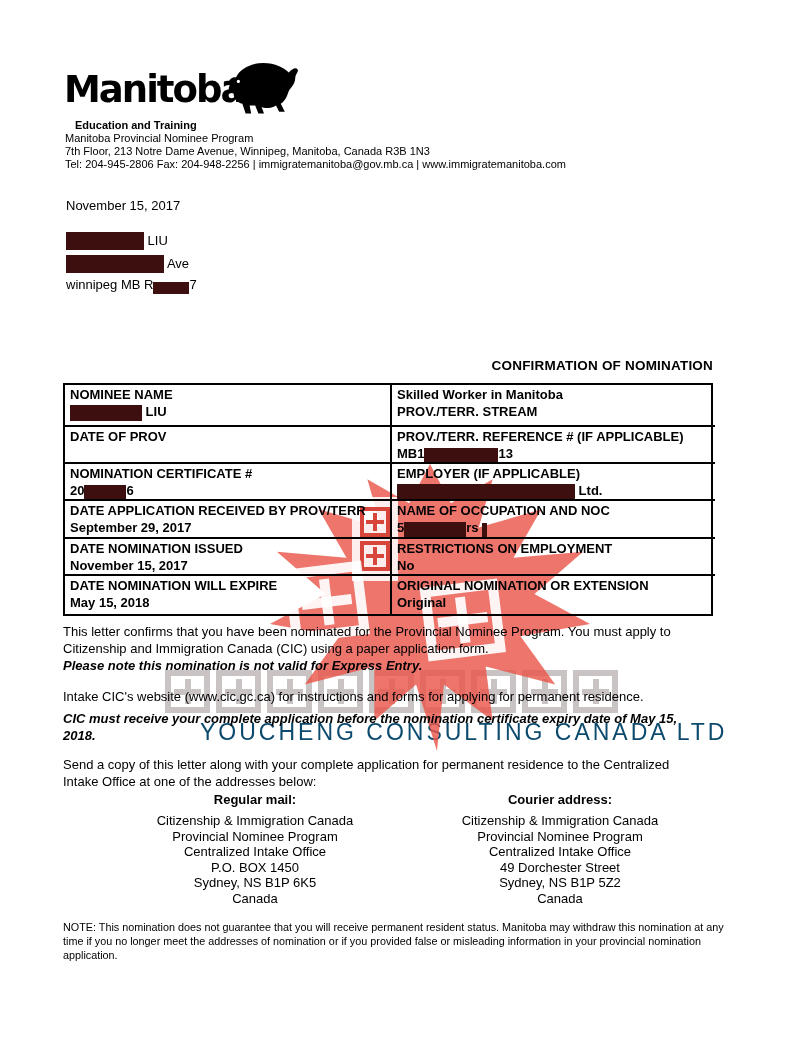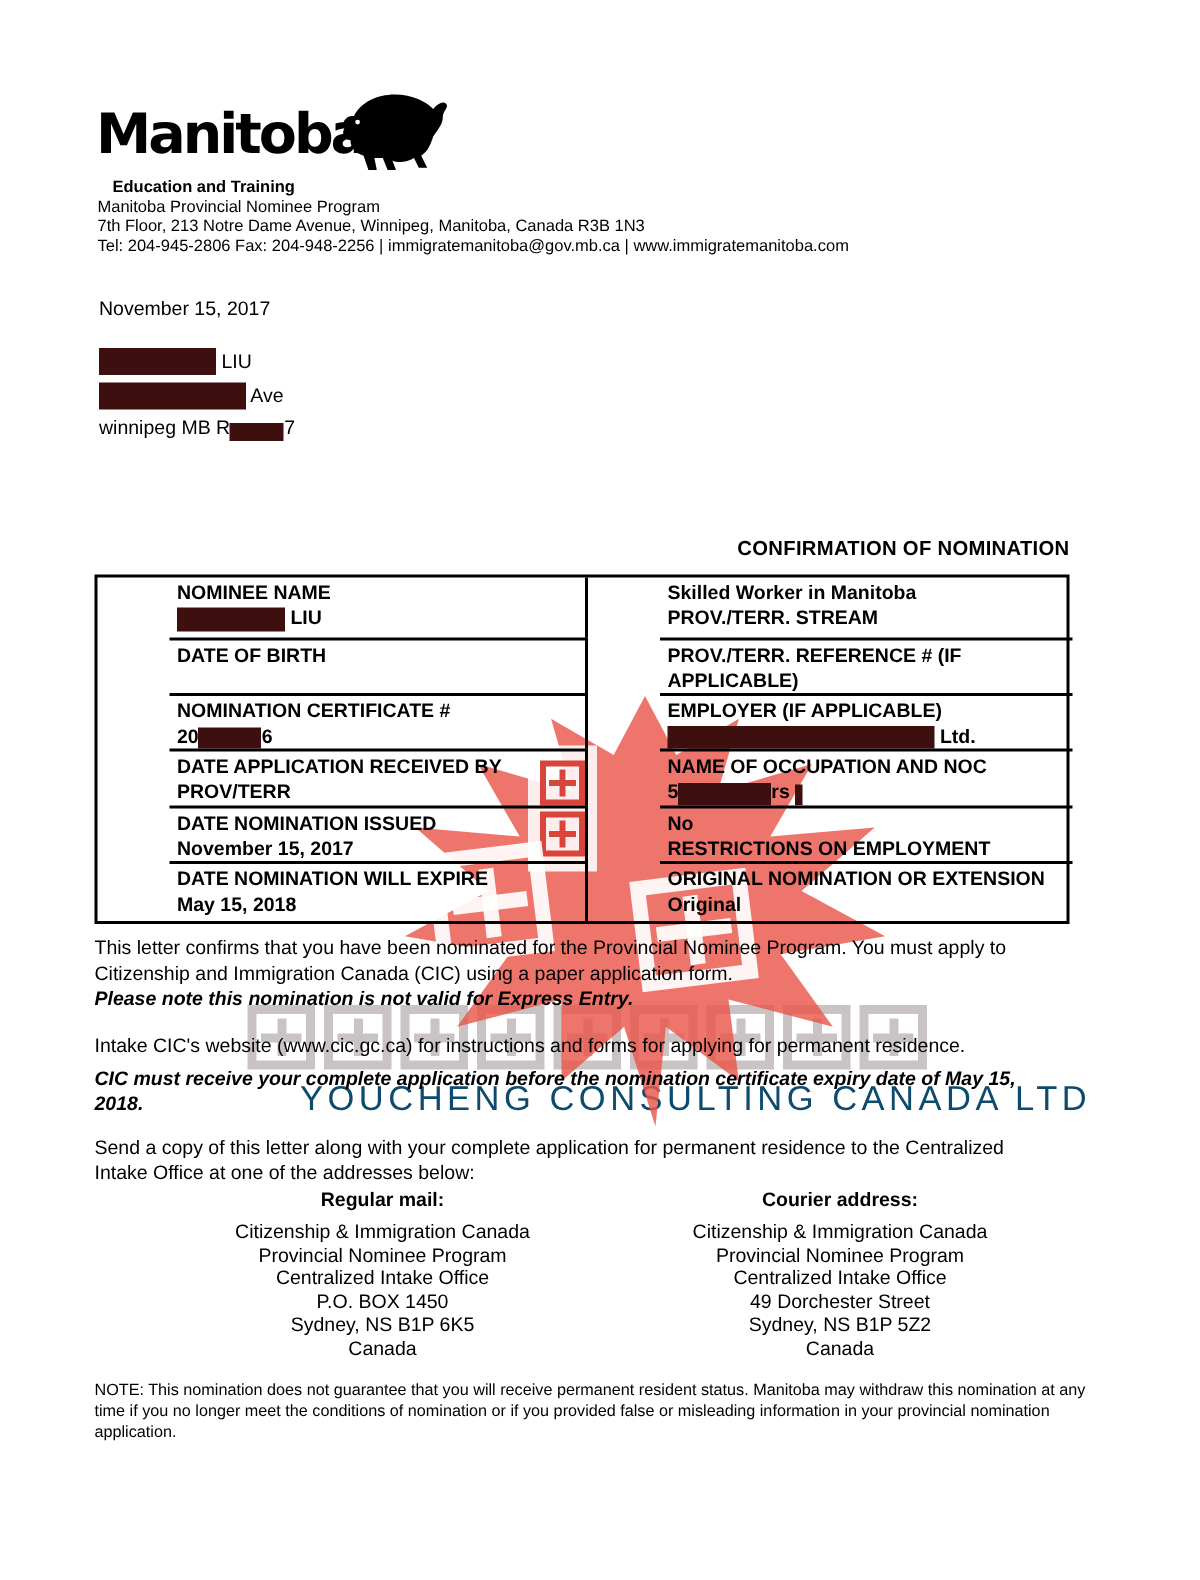--- a/index.html
+++ b/index.html
@@ -21,21 +21,21 @@
 
   
   .redact{display:inline-block;background:#3d0f0e;vertical-align:text-bottom;
           margin-bottom:-2px;}
 
   
   .ntable{display:grid;grid-template-columns:327px 323px;
           grid-template-rows:40px 37px 37px 38px 37px 40px;
           border:2px solid #000;box-sizing:border-box;}
   .tc{padding:2px 5px 0 5px;font-size:13px;font-weight:bold;line-height:16.5px;
-      box-sizing:border-box;overflow:hidden;margin-left:48px;}
+      box-sizing:border-box;overflow:hidden;}
   .tc.l{border-right:2px solid #000;}
   .tc.nt{border-top:2px solid #000;}
 
   
   .addrcol{text-align:center;font-size:13px;line-height:15.6px;}
   .addrhead{font-size:13px;font-weight:bold;text-align:center;}
 
   .note{font-size:10.8px;line-height:14px;}
 
   
@@ -121,21 +121,21 @@
     <div class="abs ntable" style="left:63px;top:383px;width:650px;">
       <div class="tc l">
         <div>NOMINEE NAME</div>
         <div><span class="redact" style="width: 72px; height: 16px;"></span><span> LIU</span></div>
       </div>
       <div class="tc">
         <div><span>Skilled Worker in Manitoba</span></div>
         <div>PROV./TERR. STREAM</div>
       </div>
       <div class="tc l nt">
-        <div>DATE OF BIRTH</div>
+        <div>DATE OF PROV</div>
       </div>
       <div class="tc nt">
         <div>PROV./TERR. REFERENCE # (IF APPLICABLE)</div>
         <div><span>MB1</span><span class="redact" style="width: 74px; height: 15px;"></span><span>13</span></div>
       </div>
       <div class="tc l nt">
         <div>NOMINATION CERTIFICATE #</div>
         <div><span>20</span><span class="redact" style="width: 42px; height: 15px;"></span><span>6</span></div>
       </div>
       <div class="tc nt">
@@ -148,22 +148,22 @@
       </div>
       <div class="tc nt">
         <div>NAME OF OCCUPATION AND NOC</div>
         <div><span>5</span><span class="redact" style="width: 62px; height: 15px;"></span><span>rs </span><span class="redact" style="width: 5px; height: 14px;"></span></div>
       </div>
       <div class="tc l nt">
         <div>DATE NOMINATION ISSUED</div>
         <div><span>November 15, 2017</span></div>
       </div>
       <div class="tc nt">
+        <div>RESTRICTIONS ON EMPLOYMENT</div>
         <div><span>No</span></div>
-        <div>RESTRICTIONS ON EMPLOYMENT</div>
       </div>
       <div class="tc l nt">
         <div>DATE NOMINATION WILL EXPIRE</div>
         <div><span>May 15, 2018</span></div>
       </div>
       <div class="tc nt">
         <div>ORIGINAL NOMINATION OR EXTENSION</div>
         <div><span>Original</span></div>
       </div>
     </div>
@@ -201,18 +201,18 @@
       <div>Citizenship &amp; Immigration Canada</div>
       <div>Provincial Nominee Program</div>
       <div>Centralized Intake Office</div>
       <div>49 Dorchester Street</div>
       <div>Sydney, NS  B1P 5Z2</div>
       <div>Canada</div>
     </div>
 
     <div class="abs note" style="left:63px;top:920px;width:668px;">
       <div>NOTE: This nomination does not guarantee that you will receive permanent resident status. Manitoba may withdraw this nomination at any</div>
-      <div>time if you no longer meet the conditions of nomination or if you provided false or misleading information in your provincial nomination</div>
+      <div>time if you no longer meet the addresses of nomination or if you provided false or misleading information in your provincial nomination</div>
       <div>application.</div>
     </div>
 
   </div>
 </div>
 
 </body></html>

